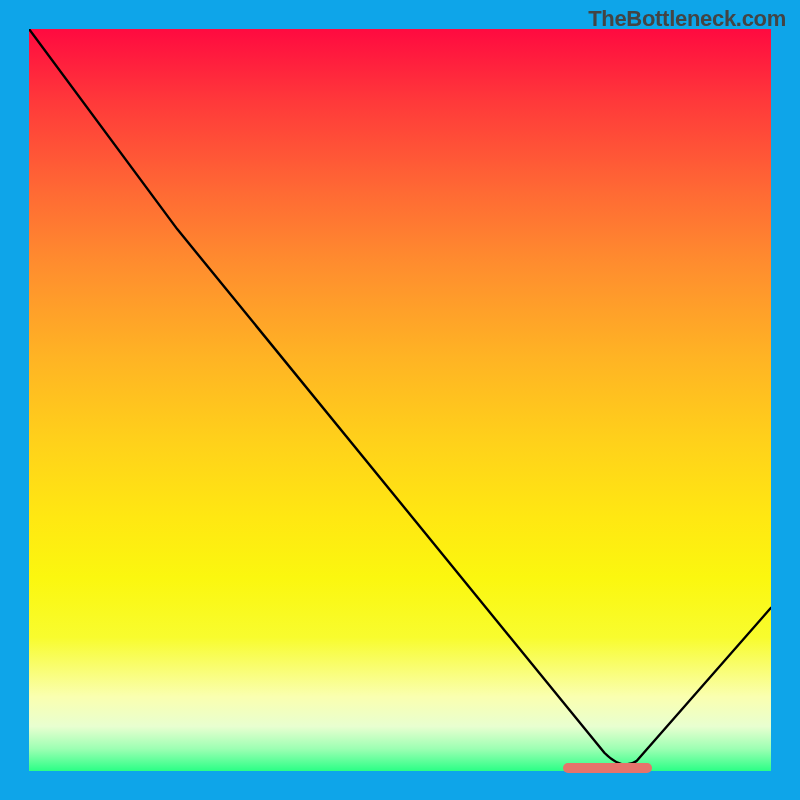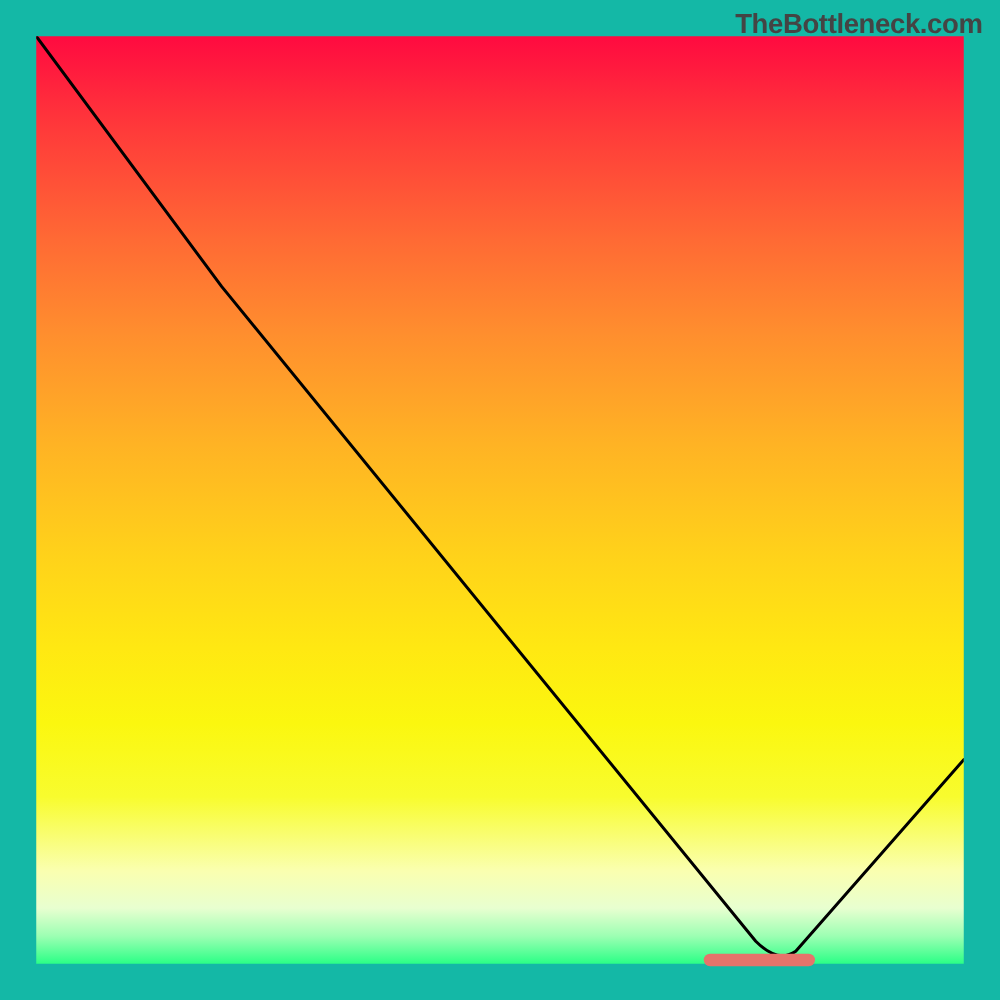--- a/index.html
+++ b/index.html
@@ -8,21 +8,21 @@
     width: 800px;
     height: 800px;
     background: #000;
     font-family: Arial, Helvetica, sans-serif;
     overflow: hidden;
   }
   .frame {
     position: relative;
     width: 800px;
     height: 800px;
-    background: #14b8a6;
+    background: #0ea5e9;
   }
   .attribution {
     position: absolute;
     top: 6px;
     right: 14px;
     color: #444;
     font-size: 22px;
     font-weight: bold;
     letter-spacing: -0.3px;
   }

